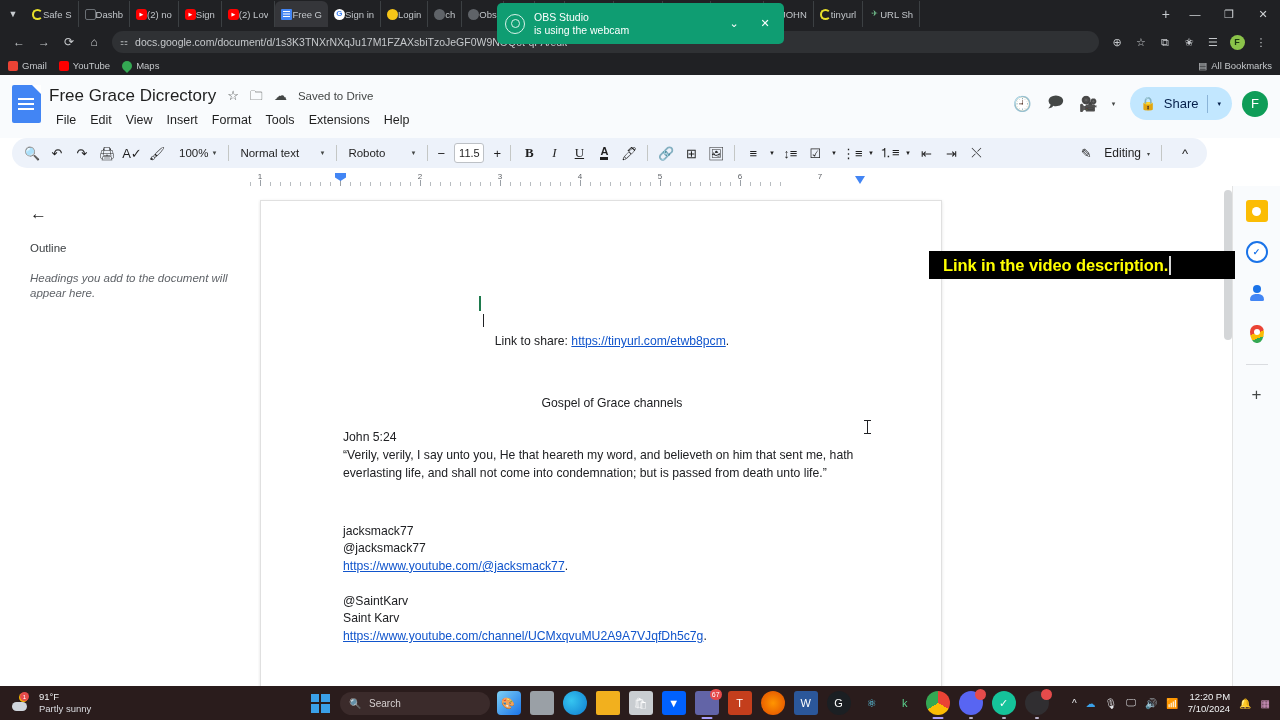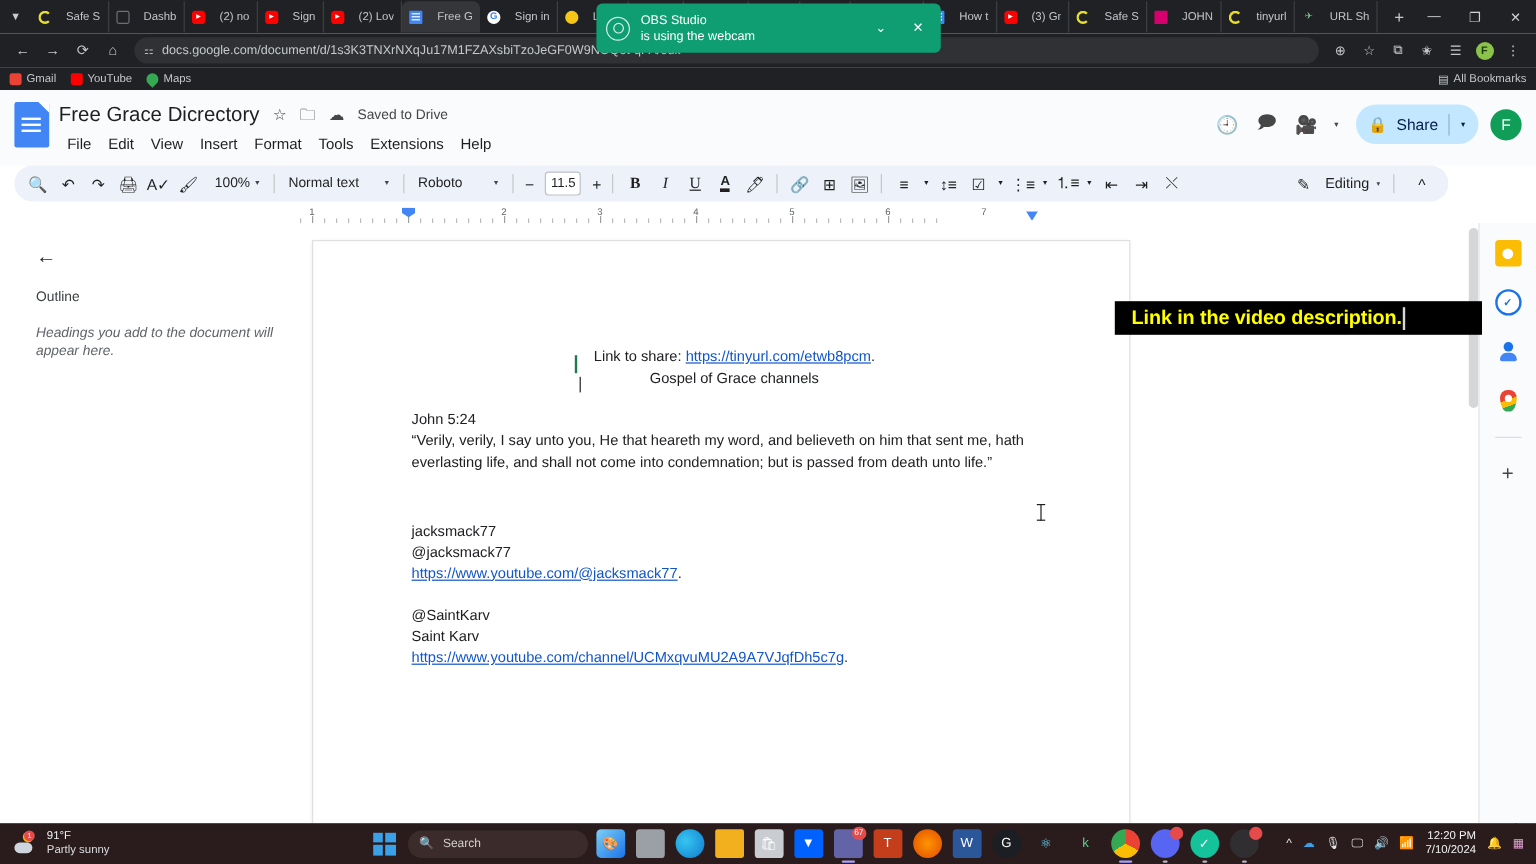--- a/index.html
+++ b/index.html
@@ -15,21 +15,21 @@
   .chrome-tabbar {
     position: absolute; top: 0; left: 0; width: 1280px; height: 28px;
     background: #202124; display: flex; align-items: center;
   }
   .tab-list-toggle {
     width: 26px; height: 26px; display: flex; align-items: center; justify-content: center;
     color: #c8ccd0; font-size: 9px; flex: 0 0 auto;
   }
   .tabs { display: flex; align-items: center; flex: 1 1 auto; overflow: hidden; height: 28px; }
   .tab {
-    display: flex; align-items: center; gap: 12px;
+    display: flex; align-items: center; gap: 0;
     height: 26px; padding: 0 6px; min-width: 0;
     border-right: 1px solid #3c4043;
     flex: 0 0 auto;
   }
   .tab.active-tab { background: #35363a; border-radius: 6px 6px 0 0; border-right: none; }
   .tab-label {
     font-size: 9.5px; color: #c2c6ca; white-space: nowrap;
     overflow: hidden; text-overflow: clip; max-width: 40px;
   }
   .fav {
@@ -187,21 +187,21 @@
   
   .doc-scrollarea {
     position: absolute; top: 186px; left: 258px; width: 974px; height: 500px;
     background: #ffffff; overflow: hidden;
   }
   .page {
     position: absolute; top: 14px; left: 2px; width: 682px; height: 560px;
     background: #ffffff; border: 1px solid #e0e0e0; box-shadow: 0 1px 3px rgba(60,64,67,.15);
   }
   .doc-body { padding: 88px 60px 0 82px; }
-  .p-center { text-align: center; font-size: 12.2px; color: #202124; line-height: 17.7px; }
+  .p-center { text-align: center; font-size: 12.2px; color: #202124; line-height: 17.7px; margin-top: 44px; }
   .p-left { text-align: left; font-size: 12.2px; color: #202124; line-height: 17.7px; }
   .doclink { color: #1155cc; text-decoration: underline; }
   .spacer-lg { height: 40px; }
   .spacer-sm { height: 17px; }
   .cursor-bar {
     position: absolute; left: 218px; top: 95px; width: 2px; height: 15px; background: #1e7a4d;
   }
   .cursor-tick {
     position: absolute; left: 222px; top: 113px; width: 1px; height: 13px; background: #202124;
   }

